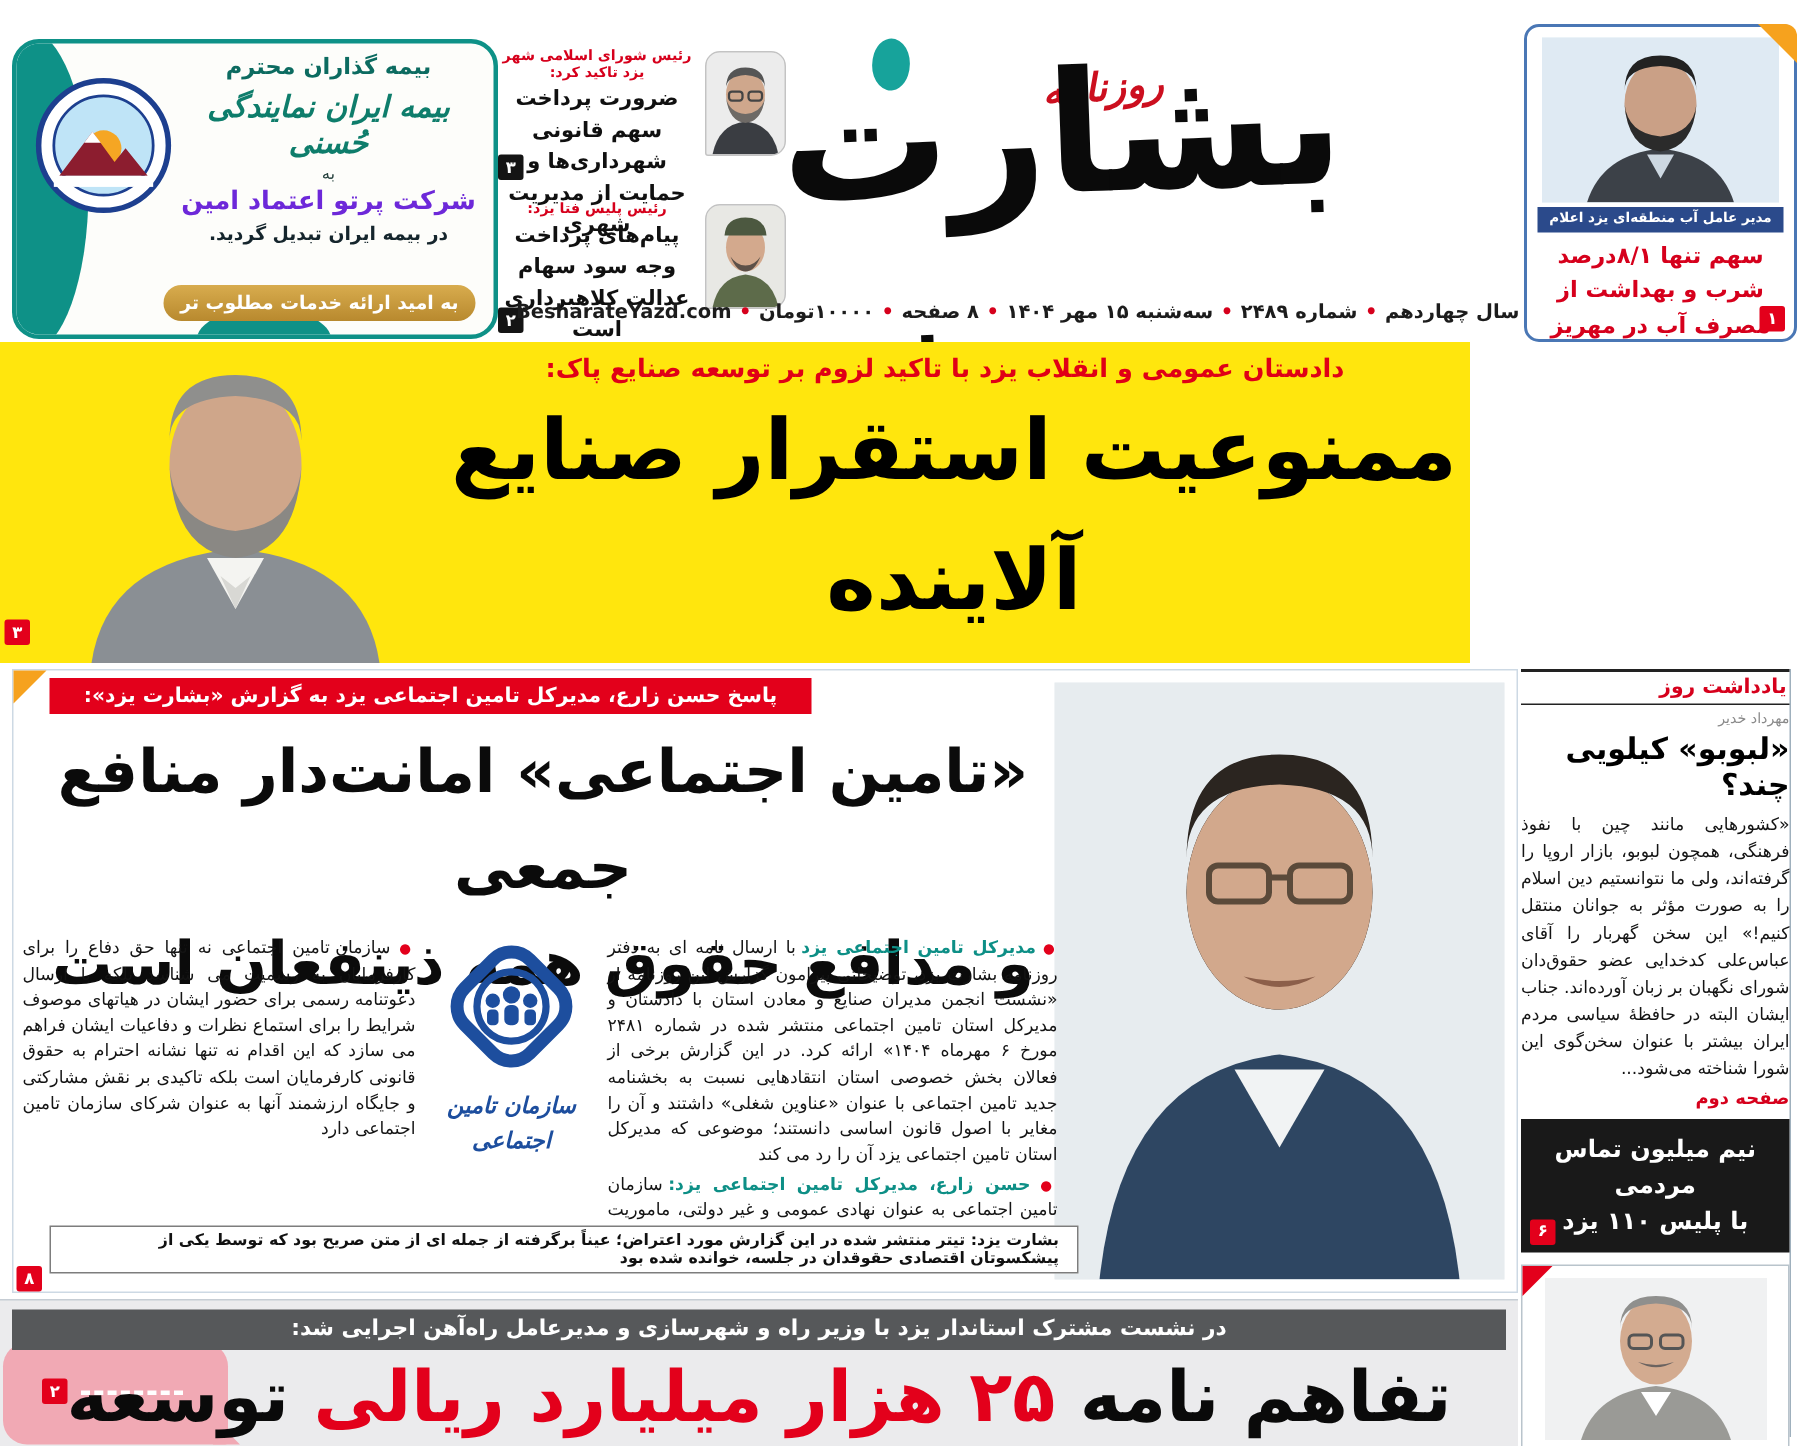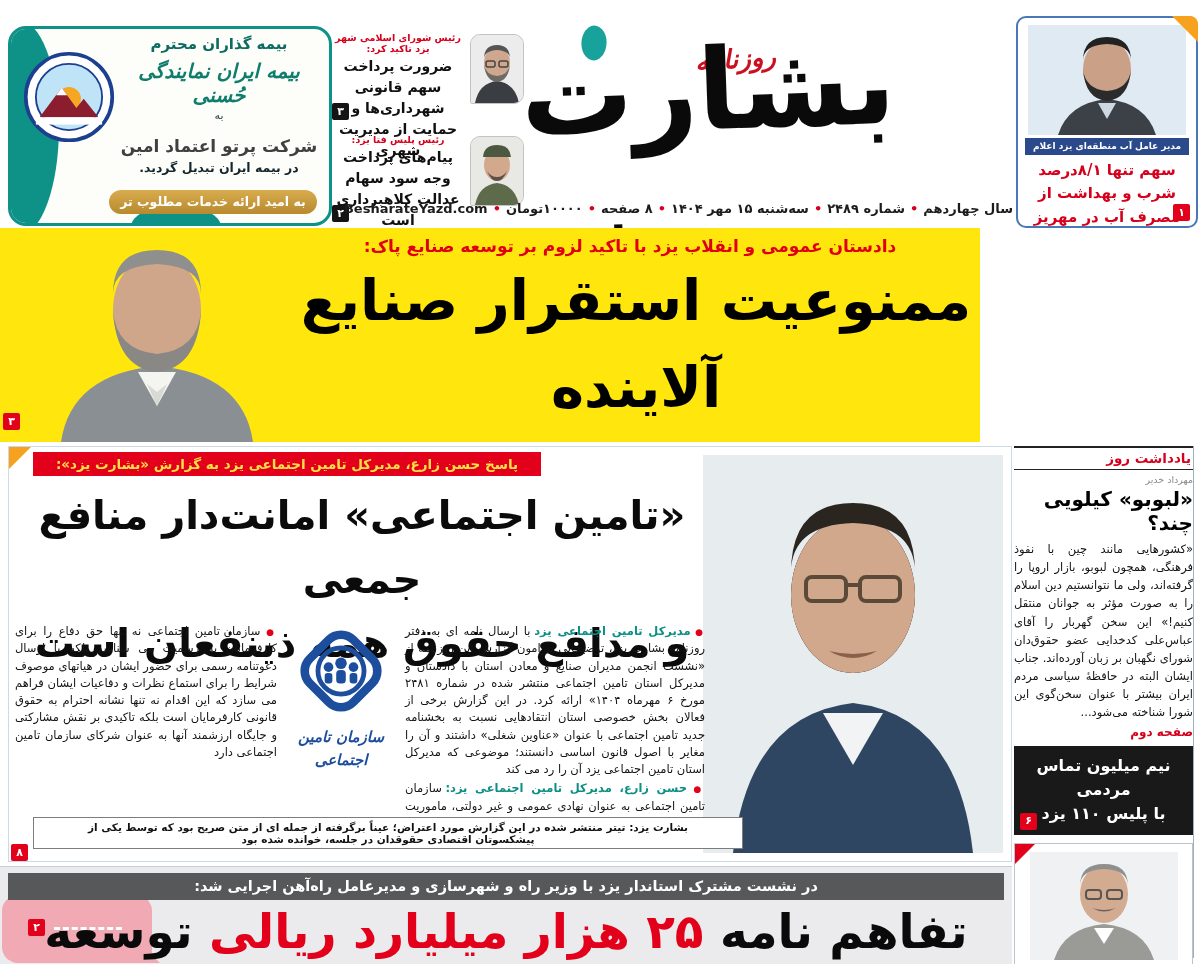--- a/index.html
+++ b/index.html
@@ -12,21 +12,21 @@
   .ad{position:absolute;left:8px;top:26px;width:318px;height:194px;border:3px solid #0e9187;
       border-radius:18px;background:#fdfdfa;overflow:hidden;}
   .ad-swoosh{position:absolute;left:-22px;top:-10px;width:70px;height:215px;background:#0e9187;
       border-radius:0 60% 55% 0/0 50% 50% 0;}
   .ad-swoosh2{position:absolute;left:120px;bottom:-26px;width:90px;height:44px;background:#0e9187;
       border-radius:50%;}
   .ad-text{position:absolute;right:6px;top:6px;left:104px;text-align:center;}
   .ad-greeting{font-size:15px;font-weight:bold;color:#0c6b60;}
   .ad-brand{font-size:20px;font-weight:bold;font-style:italic;color:#0e7d6b;margin-top:6px;}
   .ad-conn{font-size:11px;color:#28433f;margin-top:2px;}
-  .ad-company{font-size:17px;font-weight:800;color:#404040;letter-spacing:1px;margin-top:14px;}
+  .ad-company{font-size:17px;font-weight:800;color:#6d28d9;letter-spacing:1px;margin-top:2px;}
   .ad-note{font-size:12.5px;font-weight:bold;color:#15252c;margin-top:4px;}
   .ad-pill{position:absolute;right:12px;bottom:9px;width:208px;height:24px;line-height:24px;
       background:linear-gradient(#d8ac4e,#b8892e);border-radius:13px;color:#fff;
       font-size:12.5px;font-weight:bold;text-align:center;}
   .ad-logo{position:absolute;left:12px;top:22px;width:92px;height:92px;}
   
   .briefs{position:absolute;left:330px;top:26px;width:194px;height:200px;}
   .brief{position:relative;height:96px;margin-bottom:6px;}
   .brief .photo{position:absolute;right:0;top:8px;width:52px;height:68px;border:1px solid #c3c3c3;
       border-radius:10px 10px 10px 2px;overflow:hidden;background:#e9e9e9;}
@@ -63,38 +63,38 @@
       font-size:17px;font-weight:bold;}
   .lhead{position:absolute;left:300px;right:8px;top:30px;text-align:center;color:#000;
       font-size:56px;font-weight:900;line-height:1.55;}
   .leadband .pg{position:absolute;left:3px;bottom:12px;}
   
   .mainart{position:absolute;left:8px;top:446px;width:1002px;height:414px;background:#fff;
       border:1px solid #cdd9e4;}
   .mainart .corner{position:absolute;left:0;top:0;width:0;height:0;
       border-top:22px solid #f6a21e;border-right:22px solid transparent;}
   .mkicker{position:absolute;top:5px;left:24px;width:492px;height:24px;line-height:24px;
-      background:#e3001b;color:#fde047;font-size:13.5px;font-weight:bold;text-align:center;
+      background:#e3001b;color:#ffffff;font-size:13.5px;font-weight:bold;text-align:center;
       padding:0 8px;}
   .mhead{position:absolute;top:36px;left:8px;width:690px;text-align:center;color:#0b0b0b;
       font-size:40px;font-weight:800;line-height:1.6;}
   .mphoto{position:absolute;top:8px;left:694px;width:300px;height:398px;background:#e7ecef;
       overflow:hidden;}
   .mbody{position:absolute;top:176px;left:6px;width:690px;height:196px;font-size:11.5px;
       color:#141414;line-height:1.5;text-align:justify;overflow:hidden;}
   .col-l{position:absolute;left:0;top:0;width:262px;}
   .col-logo{position:absolute;left:270px;top:0;width:112px;text-align:center;}
   .col-r{position:absolute;left:390px;top:0;width:300px;}
   .mbody p{margin:0 0 2px;}
   .bullet::before{content:"● ";color:#e3001b;font-size:9px;}
   .teal-lead{color:#0d8f86;font-weight:bold;}
   .logo-cap{font-size:15px;font-weight:bold;font-style:italic;color:#1d4e9e;margin-top:2px;}
   .footnote{position:absolute;left:24px;bottom:12px;width:660px;border:1px solid #7d7d7d;
-      background:#fff;font-size:10.5px;font-weight:bold;color:#111;text-align:center;
-      padding:3px 24px;}
+      background:#fff;font-size:10.5px;font-weight:bold;color:#111;text-align:right;
+      padding:3px 12px;}
   .mainart .pg{position:absolute;left:2px;bottom:0;}
   
   .sidebar{position:absolute;left:1014px;top:446px;width:180px;height:512px;background:#fff;
       border-left:none;border-right:1px solid #9fb0bd;padding-right:0;box-sizing:border-box;}
   .sb-header{border-top:2px solid #222;border-bottom:1.5px solid #222;padding:2px 2px 3px;
       color:#d6001c;font-size:13.5px;font-weight:bold;}
   .sb-byline{font-size:9.5px;color:#8a8a8a;margin-top:4px;}
   .sb-title{font-size:20px;font-weight:800;color:#000;margin-top:2px;}
   .sb-body{font-size:11.5px;color:#141414;line-height:1.58;text-align:justify;margin-top:5px;}
   .sb-more{color:#d6001c;font-size:12px;font-weight:bold;margin-top:3px;}

